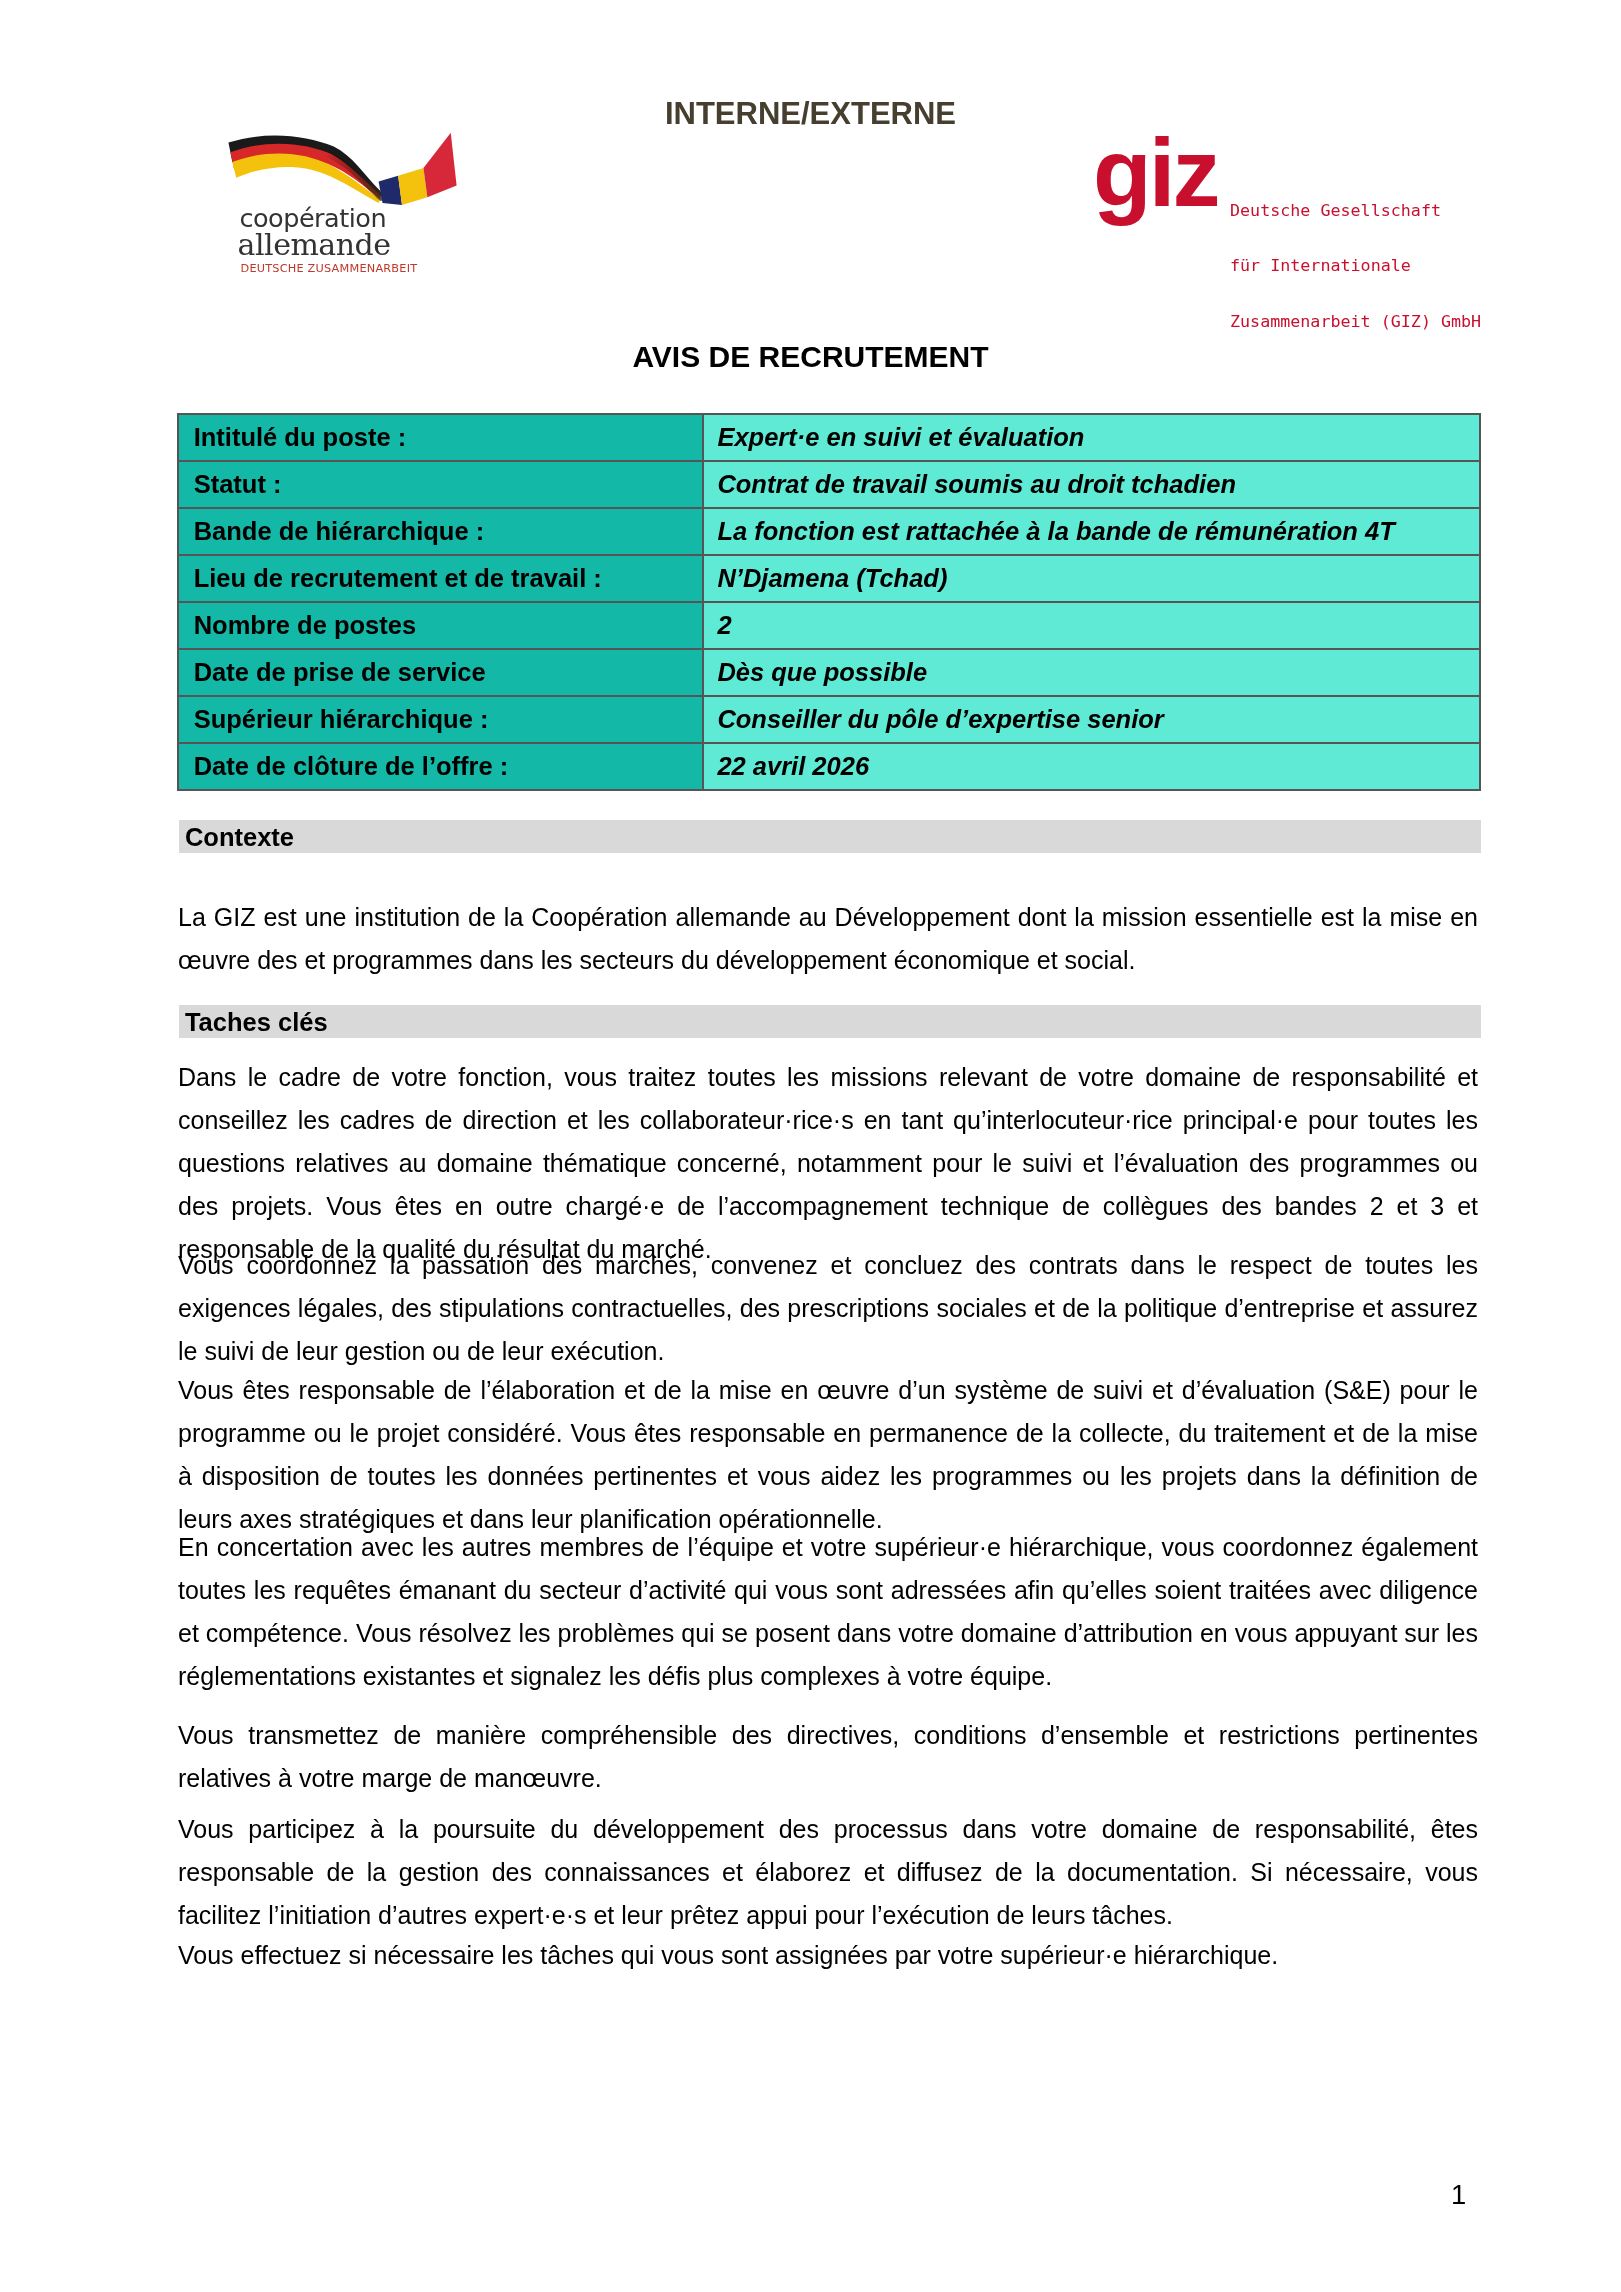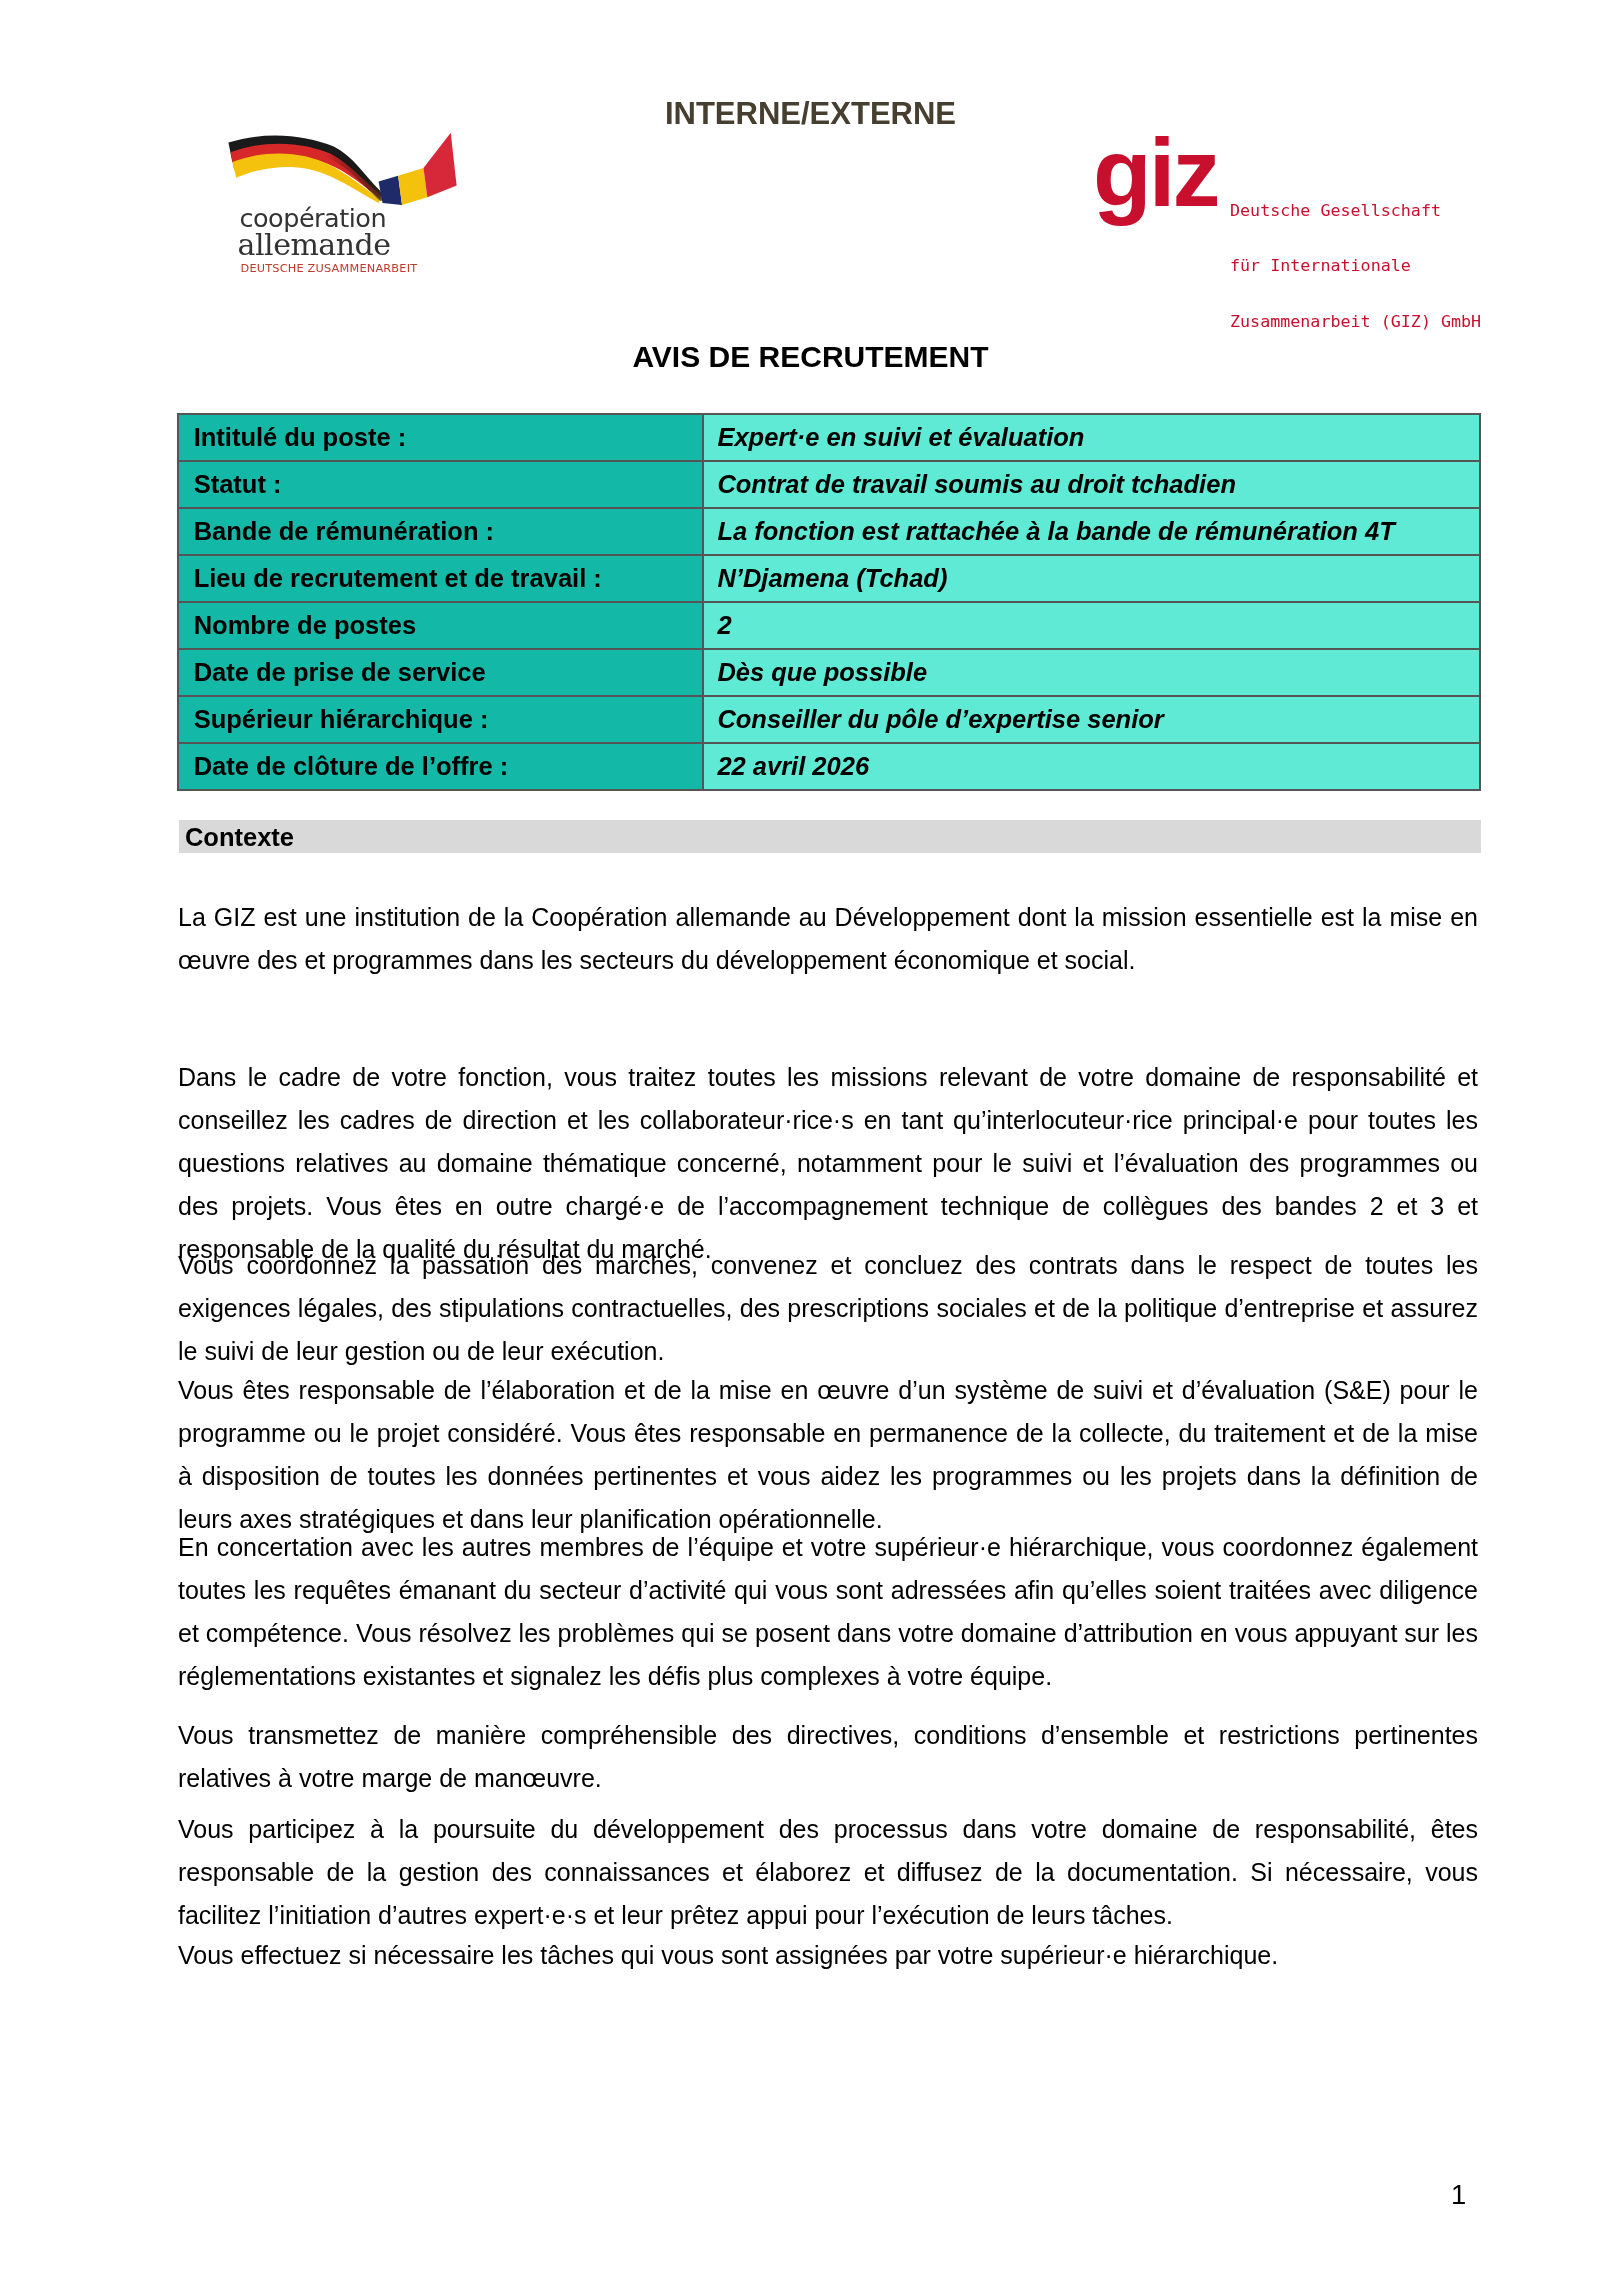--- a/index.html
+++ b/index.html
@@ -118,21 +118,21 @@
     <tbody>
       <tr>
         <td class="label">Intitulé du poste :</td>
         <td class="value">Expert·e en suivi et évaluation</td>
       </tr>
       <tr>
         <td class="label">Statut :</td>
         <td class="value">Contrat de travail soumis au droit tchadien</td>
       </tr>
       <tr>
-        <td class="label">Bande de rémunération :</td>
+        <td class="label">Bande de hiérarchique :</td>
         <td class="value">La fonction est rattachée à la bande de rémunération 4T</td>
       </tr>
       <tr>
         <td class="label">Lieu de recrutement et de travail :</td>
         <td class="value">N’Djamena (Tchad)</td>
       </tr>
       <tr>
         <td class="label">Nombre de postes</td>
         <td class="value">2</td>
       </tr>
@@ -149,20 +149,23 @@
         <td class="value">22 avril 2026</td>
       </tr>
     </tbody>
   </table>
 
   <div class="section-bar" style="top:820px;">
     <span>Contexte</span>
   </div>
   <div class="para last-left" style="top:896px;">La GIZ est une institution de la Coopération allemande au Développement dont la mission essentielle est la mise en œuvre des et programmes dans les secteurs du développement économique et social.</div>
 
+  <div class="section-bar" style="top:1005px;">
+    <span>Taches clés</span>
+  </div>
   <div class="para last-left" style="top:1056px;">Dans le cadre de votre fonction, vous traitez toutes les missions relevant de votre domaine de responsabilité et conseillez les cadres de direction et les collaborateur·rice·s en tant qu’interlocuteur·rice principal·e pour toutes les questions relatives au domaine thématique concerné, notamment pour le suivi et l’évaluation des programmes ou des projets. Vous êtes en outre chargé·e de l’accompagnement technique de collègues des bandes 2 et 3 et responsable de la qualité du résultat du marché.</div>
   <div class="para last-left" style="top:1244px;">Vous coordonnez la passation des marchés, convenez et concluez des contrats dans le respect de toutes les exigences légales, des stipulations contractuelles, des prescriptions sociales et de la politique d’entreprise et assurez le suivi de leur gestion ou de leur exécution.</div>
   <div class="para last-left" style="top:1369px;">Vous êtes responsable de l’élaboration et de la mise en œuvre d’un système de suivi et d’évaluation (S&amp;E) pour le programme ou le projet considéré. Vous êtes responsable en permanence de la collecte, du traitement et de la mise à disposition de toutes les données pertinentes et vous aidez les programmes ou les projets dans la définition de leurs axes stratégiques et dans leur planification opérationnelle.</div>
   <div class="para last-left" style="top:1526px;">En concertation avec les autres membres de l’équipe et votre supérieur·e hiérarchique, vous coordonnez également toutes les requêtes émanant du secteur d’activité qui vous sont adressées afin qu’elles soient traitées avec diligence et compétence. Vous résolvez les problèmes qui se posent dans votre domaine d’attribution en vous appuyant sur les réglementations existantes et signalez les défis plus complexes à votre équipe.</div>
   <div class="para last-left" style="top:1714px;">Vous transmettez de manière compréhensible des directives, conditions d’ensemble et restrictions pertinentes relatives à votre marge de manœuvre.</div>
   <div class="para last-left" style="top:1808px;">Vous participez à la poursuite du développement des processus dans votre domaine de responsabilité, êtes responsable de la gestion des connaissances et élaborez et diffusez de la documentation. Si nécessaire, vous facilitez l’initiation d’autres expert·e·s et leur prêtez appui pour l’exécution de leurs tâches.</div>
   <div class="para last-left" style="top:1934px;">Vous effectuez si nécessaire les tâches qui vous sont assignées par votre supérieur·e hiérarchique.</div>
 
   <div class="page-number">1</div>
 </div>

